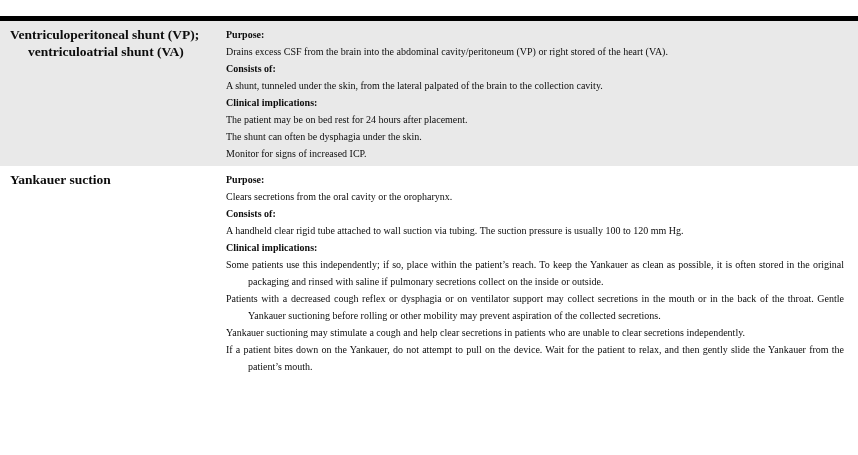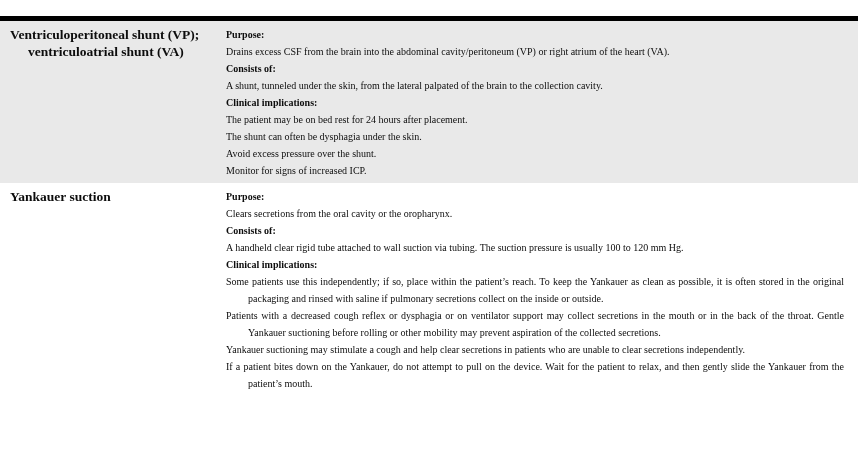--- a/index.html
+++ b/index.html
@@ -59,27 +59,26 @@
 </style>
 </head>
 <body>
 
 <div class="device-table">
   <div>
       <div class="row shaded">
         <div class="col-device">Ventriculoperitoneal shunt (VP); ventriculoatrial shunt (VA)</div>
         <div class="col-desc">
           <div class="sec-heading">Purpose:</div>
-          <div class="para">Drains excess CSF from the brain into the abdominal cavity/peritoneum (VP) or right atrium of the heart (VA).</div>
+          <div class="para">Drains excess CSF from the brain into the abdominal cavity/peritoneum (VP) or right stored of the heart (VA).</div>
           <div class="sec-heading">Consists of:</div>
           <div class="para">A shunt, tunneled under the skin, from the lateral palpated of the brain to the collection cavity.</div>
           <div class="sec-heading">Clinical implications:</div>
           <div class="para">The patient may be on bed rest for 24 hours after placement.</div>
           <div class="para">The shunt can often be dysphagia under the skin.</div>
-          <div class="para">Avoid excess pressure over the shunt.</div>
           <div class="para">Monitor for signs of increased ICP.</div>
         </div>
       </div>
       <div class="row">
         <div class="col-device">Yankauer suction</div>
         <div class="col-desc">
           <div class="sec-heading">Purpose:</div>
           <div class="para">Clears secretions from the oral cavity or the oropharynx.</div>
           <div class="sec-heading">Consists of:</div>
           <div class="para">A handheld clear rigid tube attached to wall suction via tubing. The suction pressure is usually 100 to 120 mm Hg.</div>

